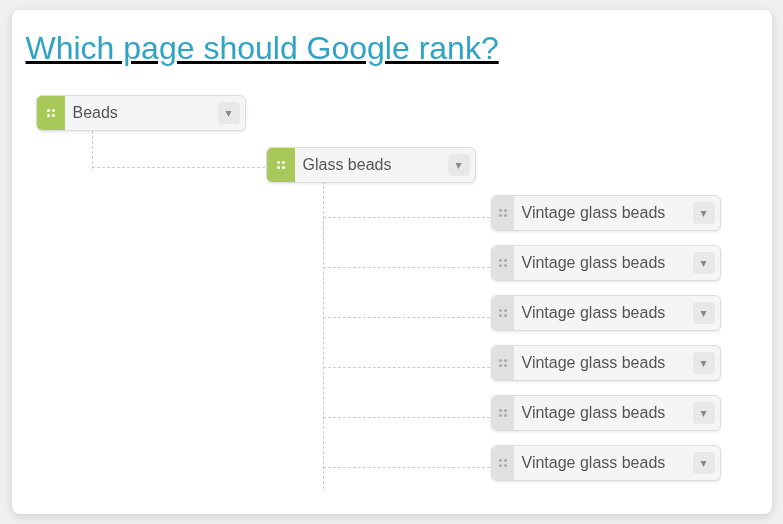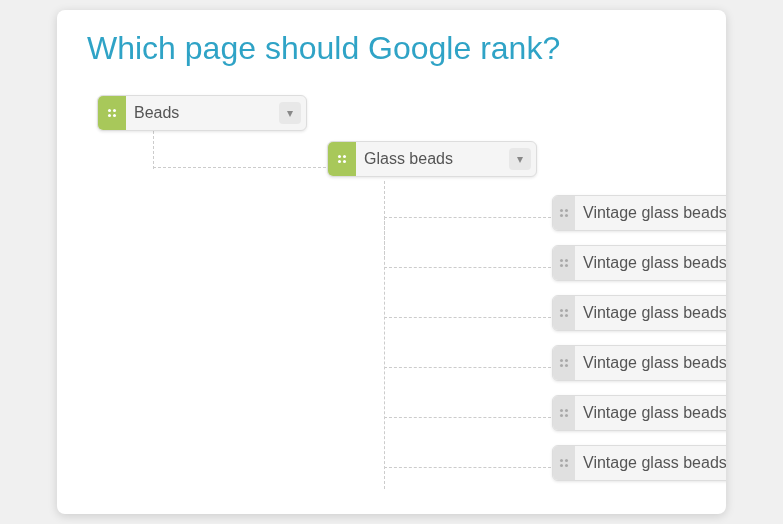--- a/index.html
+++ b/index.html
@@ -8,28 +8,29 @@
       width: 783px;
       height: 524px;
       background: #f0f0f0;
       display: flex;
       align-items: center;
       justify-content: center;
       font-family: Arial, sans-serif;
     }
 
     .card {
-      width: 669px;
+      width: 760px;
       height: 504px;
       background: #fff;
       border-radius: 8px;
       box-shadow: 0 2px 10px rgba(0,0,0,0.15);
-      padding: 20px 30px;
+      padding: 20px 14px;
       position: relative;
       overflow: hidden;
+      text-decoration: underline;
     }
 
     .title {
       font-size: 32px;
       font-weight: 300;
       color: #2fa3c6;
       margin-bottom: 28px;
     }
 
     .tree-container {
@@ -41,21 +42,21 @@
     
     .node-level1 {
       position: absolute;
       top: 0;
       left: 10px;
     }
 
     
     .node-level2 {
       position: absolute;
-      top: 46px;
+      top: 52px;
       left: 240px;
     }
 
     
     .node-level3-1 { position: absolute; top: 100px; left: 465px; }
     .node-level3-2 { position: absolute; top: 150px; left: 465px; }
     .node-level3-3 { position: absolute; top: 200px; left: 465px; }
     .node-level3-4 { position: absolute; top: 250px; left: 465px; }
     .node-level3-5 { position: absolute; top: 300px; left: 465px; }
     .node-level3-6 { position: absolute; top: 350px; left: 465px; }

